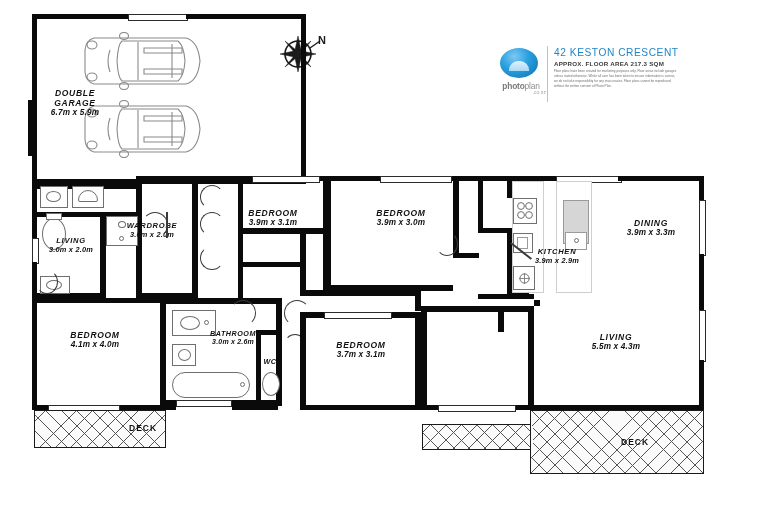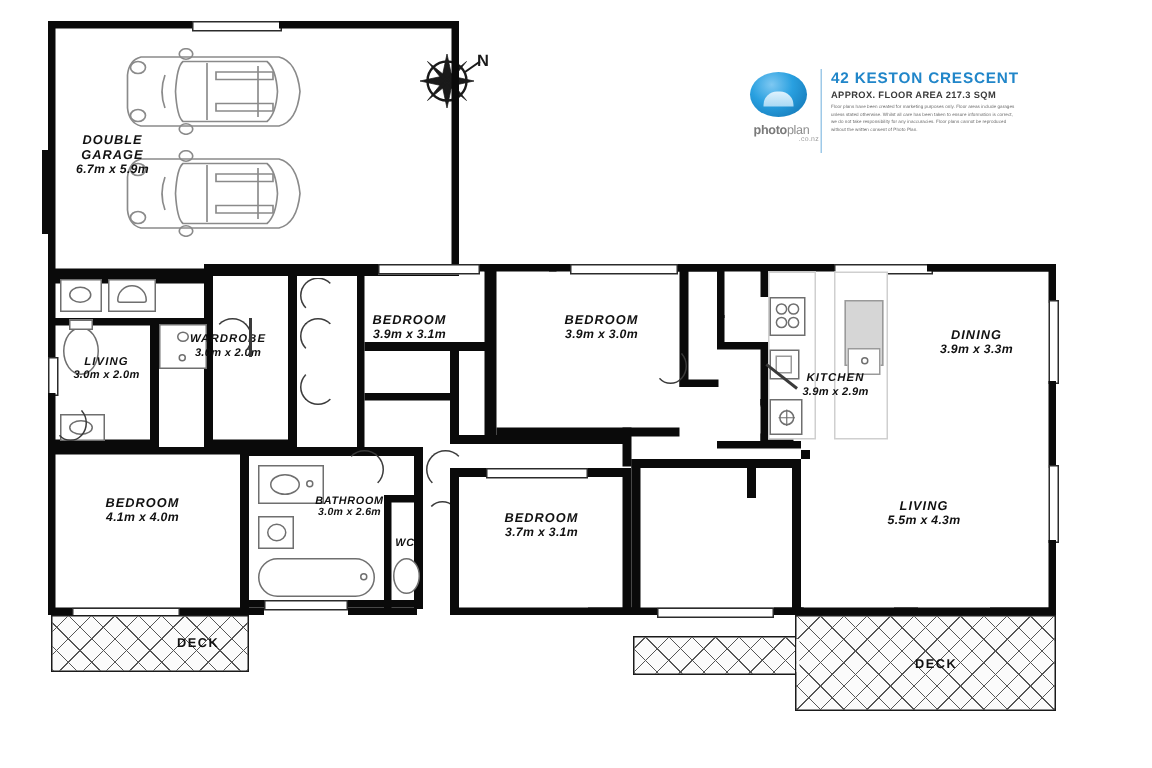--- a/index.html
+++ b/index.html
@@ -40,20 +40,21 @@
     border:1.5px solid #1a1a1a;
     background-color:#fbfbfb;
     background-image:
       repeating-linear-gradient(45deg, #555 0 0.7px, transparent 0.7px 11px),
       repeating-linear-gradient(-45deg, #555 0 0.7px, transparent 0.7px 11px);
     box-sizing:border-box;
   }
   .deck-label{
     position:absolute;font-weight:bold;font-size:8.5px;letter-spacing:1px;color:#111;
     background:transparent;
+    margin-left:11px;
   }
 
   
   .fx{position:absolute;border:1px solid #6f6f6f;box-sizing:border-box;background:#fff;}
   .oval{position:absolute;border:1.2px solid #6f6f6f;border-radius:50%;background:#fff;box-sizing:border-box;}
   .tub{position:absolute;border:1.3px solid #6f6f6f;border-radius:18px 18px 18px 18px;background:#fff;box-sizing:border-box;}
   .grey-fill{background:#d6d6d6;}
 
   
   .door{position:absolute;border:1px solid #3a3a3a;border-radius:50%;box-sizing:border-box;}
@@ -61,21 +62,21 @@
   .door-tl{border-color:transparent;border-top-color:#3a3a3a;border-left-color:#3a3a3a;}
   .door-br{border-color:transparent;border-bottom-color:#3a3a3a;border-right-color:#3a3a3a;}
   .door-bl{border-color:transparent;border-bottom-color:#3a3a3a;border-left-color:#3a3a3a;}
   .leaf{position:absolute;background:#3a3a3a;}
 
   
   #titleblock{position:absolute;left:494px;top:44px;width:186px;height:62px;}
   .tb-divider{position:absolute;left:53px;top:2px;width:1px;height:56px;background:#9ec9e8;}
   .tb-title{
     position:absolute;left:60px;top:3px;
-    font-size:10.2px;font-weight:bold;letter-spacing:.55px;
+    font-size:10.2px;font-weight:normal;letter-spacing:.55px;
     color:#2186c9;white-space:nowrap;
   }
   .tb-sub{
     position:absolute;left:60px;top:16px;
     font-size:6.2px;font-weight:bold;letter-spacing:.25px;
     color:#3b3b3b;white-space:nowrap;
   }
   .tb-disc{
     position:absolute;left:60px;top:25px;width:124px;
     font-size:3.05px;line-height:1.62;color:#6a6a6a;letter-spacing:.04px;

